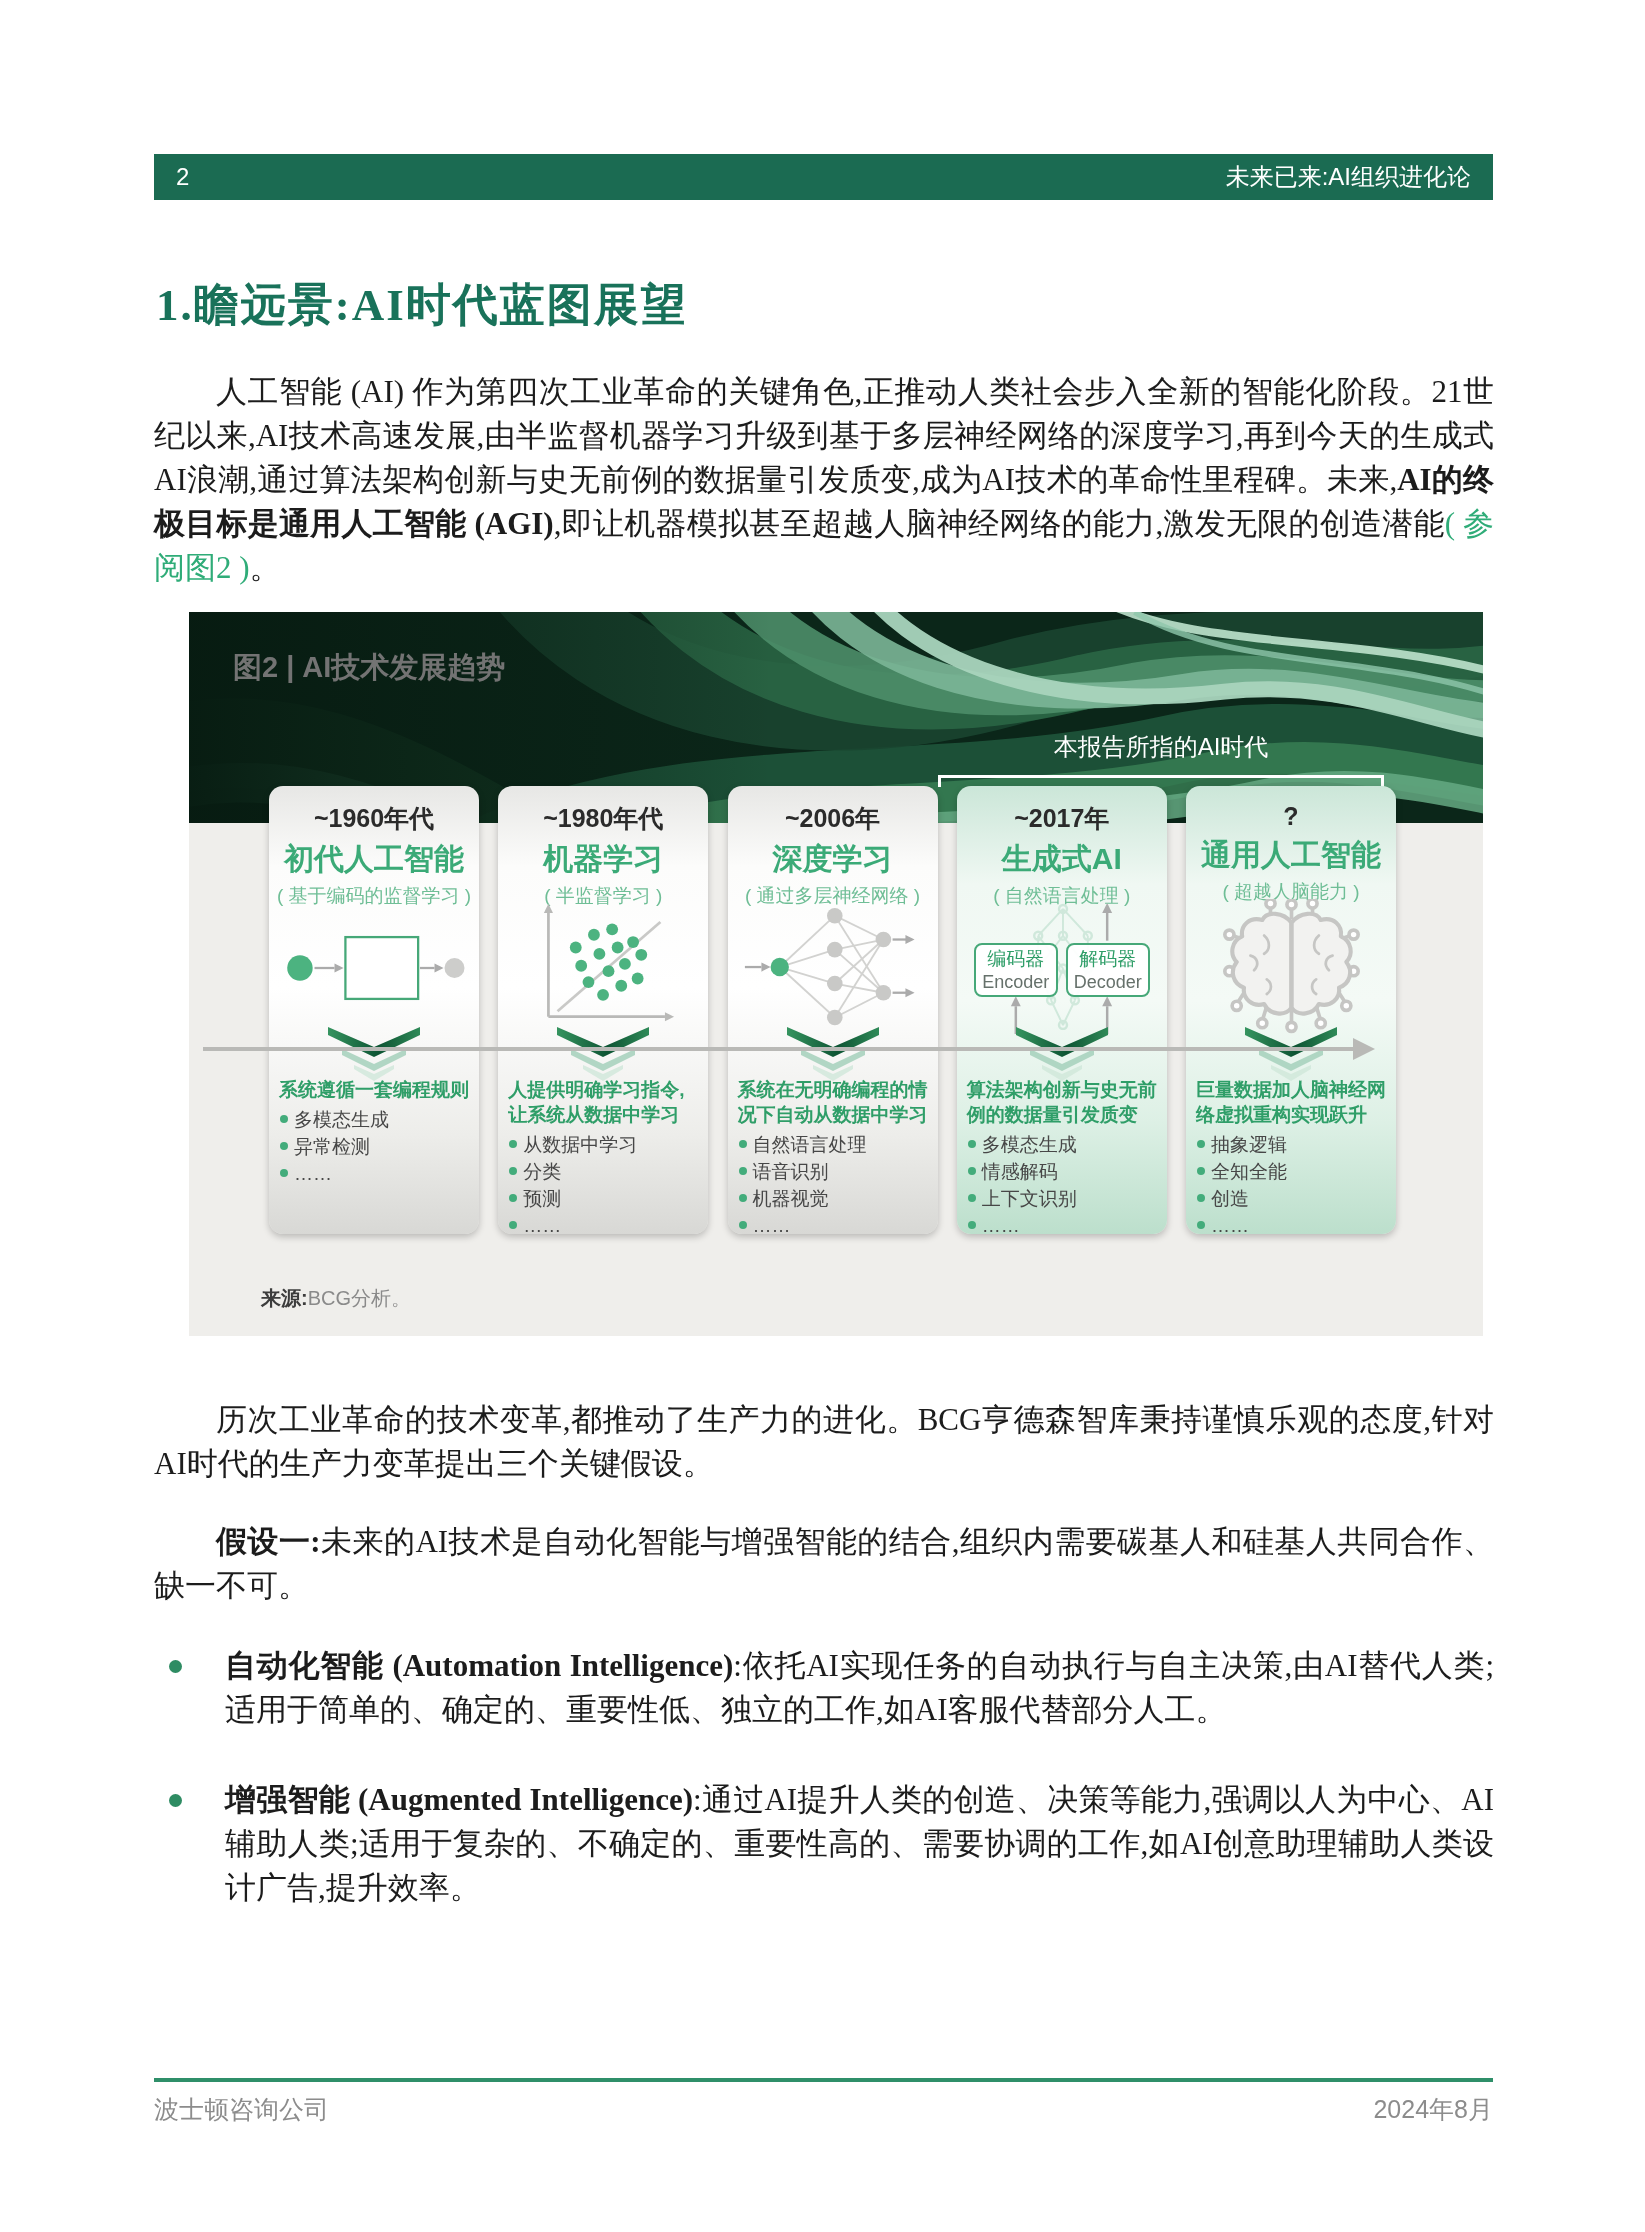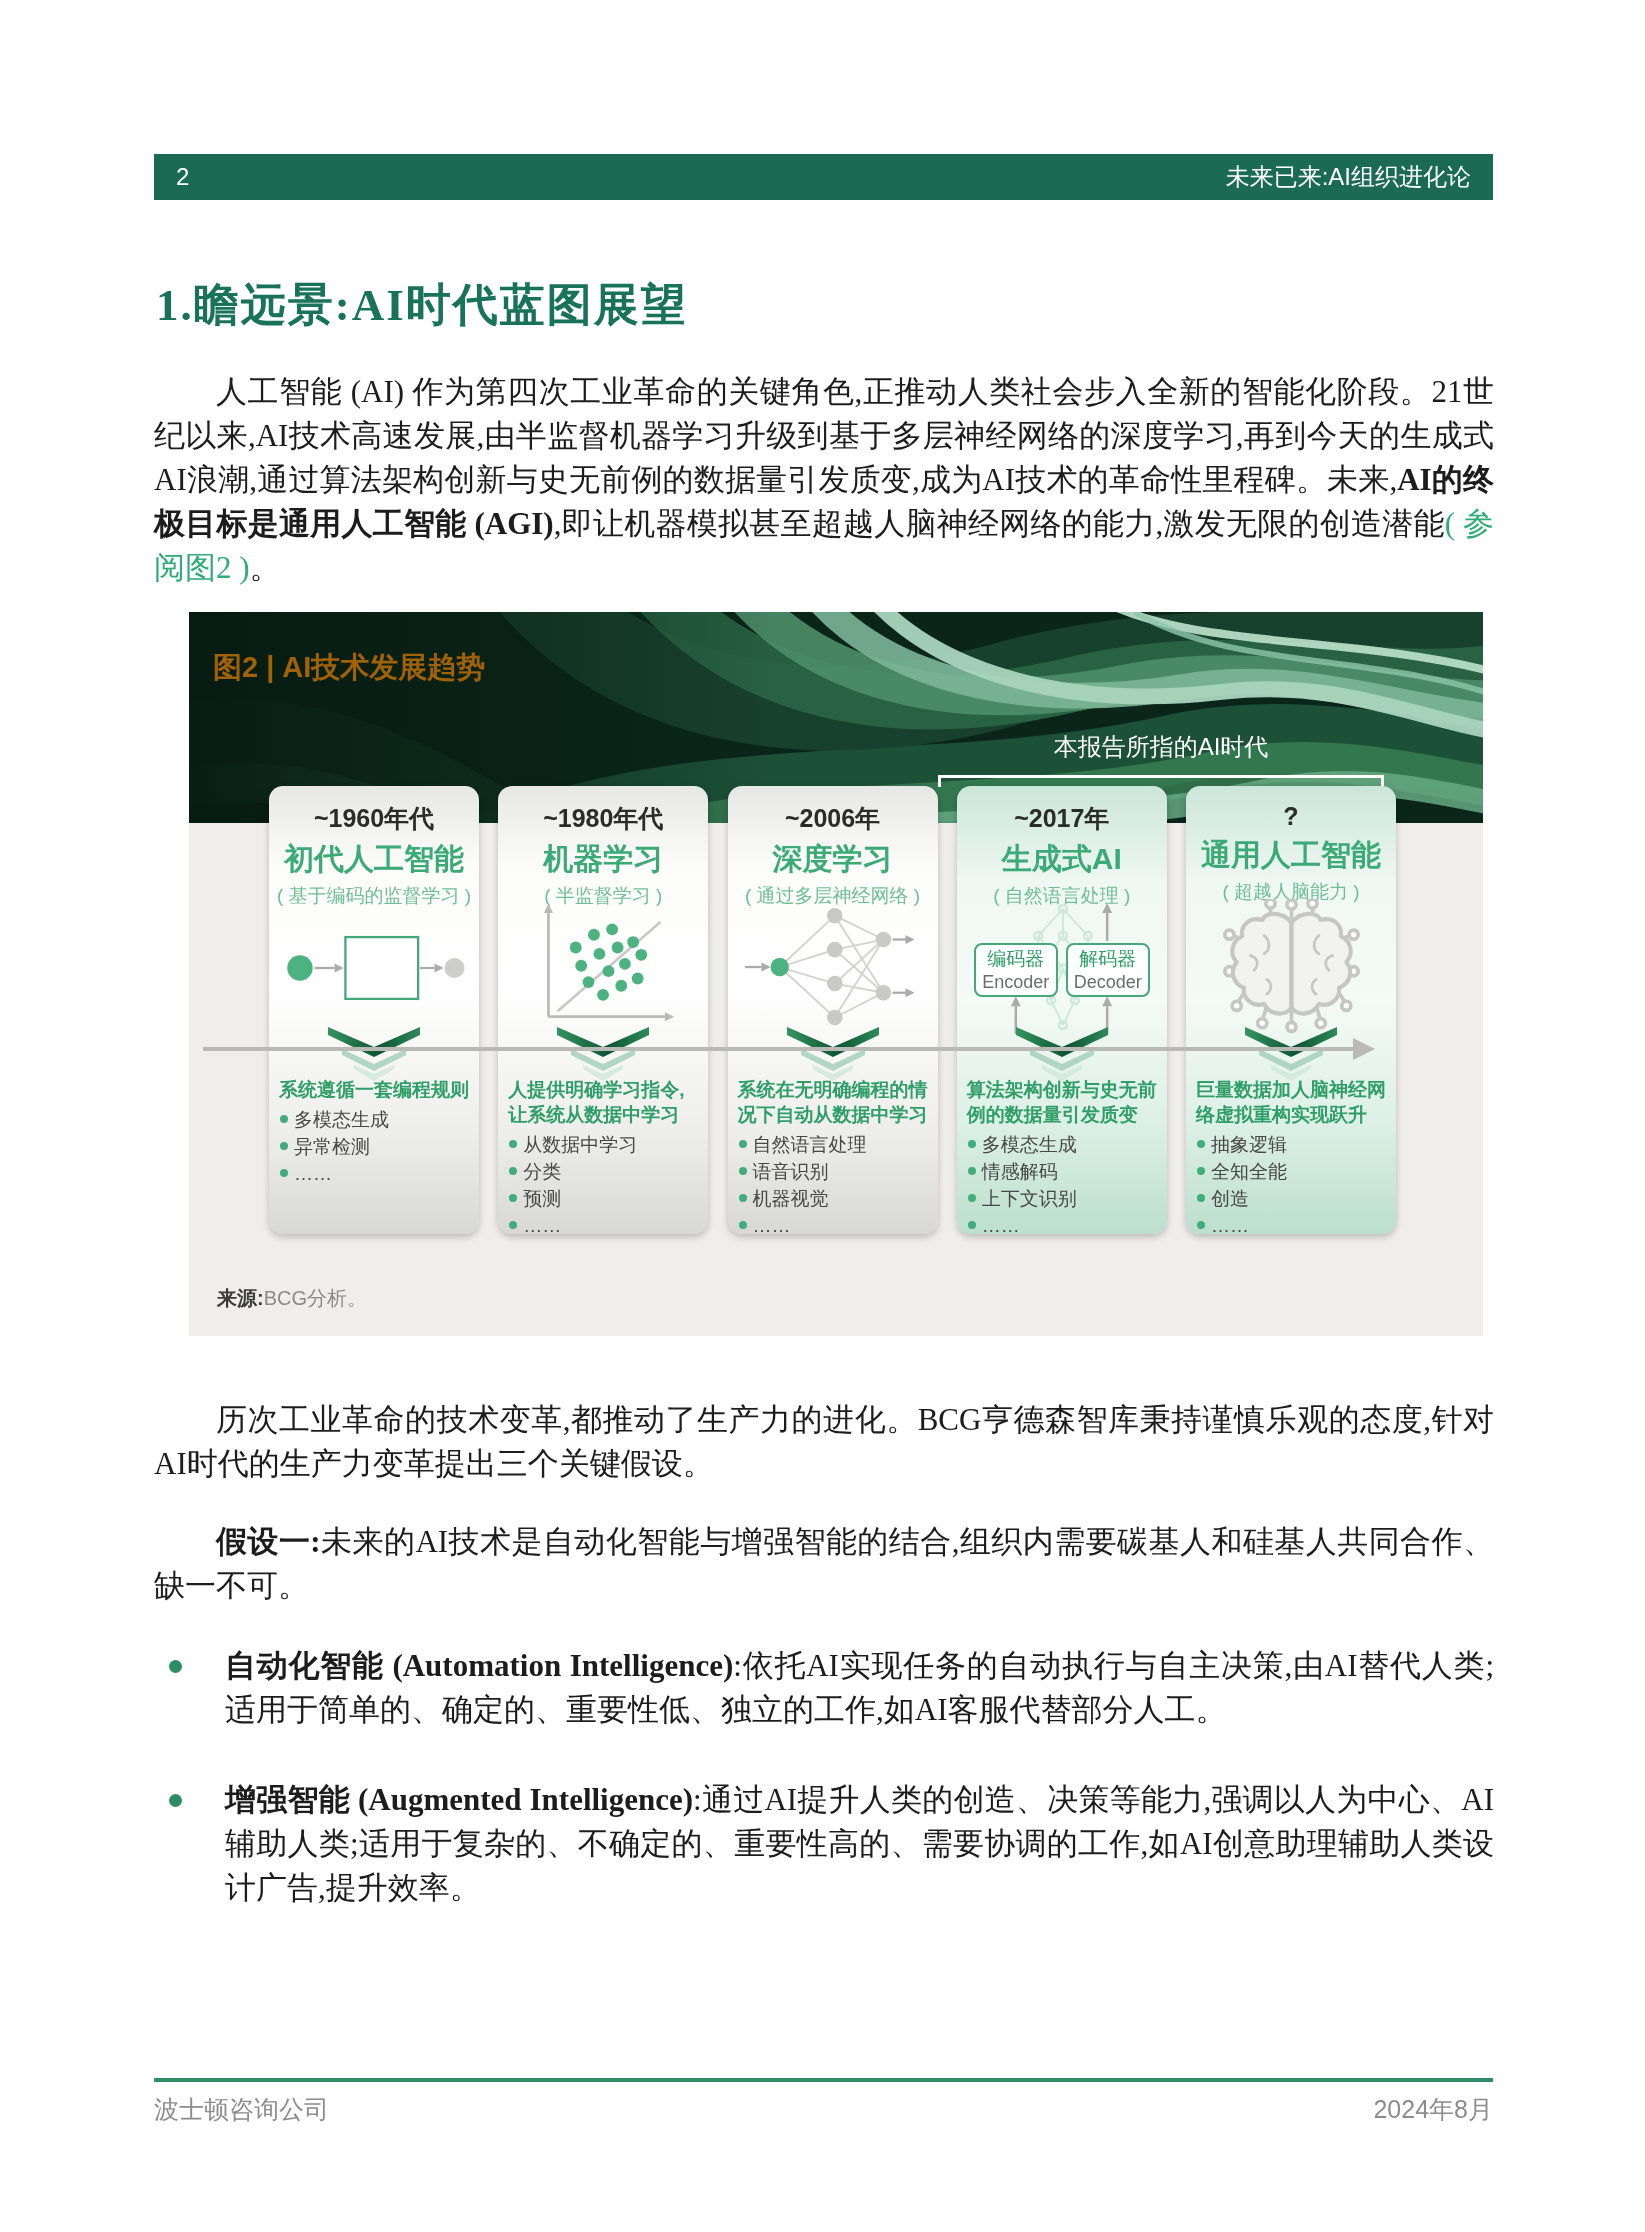--- a/index.html
+++ b/index.html
@@ -24,21 +24,21 @@
   .bullets li{position:relative;padding-left:58px;font-size:31px;line-height:44px;text-align:justify;}
   .bullets li + li{margin-top:46px;}
   .bullets li::before{content:"";position:absolute;left:2px;top:16px;width:13px;height:13px;
     border-radius:50%;background:#2e8c63;}
 
   
   #fig{position:absolute;left:189px;top:612px;width:1294px;height:724px;margin:0;background:#efeeeb;
     font-family:"Liberation Sans","DejaVu Sans",sans-serif;}
   .hero{position:absolute;left:0;top:0;width:1294px;height:211px;overflow:hidden;}
   .hero svg{display:block;}
-  .fig-label{position:absolute;left:24px;top:36px;color:#a16207;font-size:29px;font-weight:bold;z-index:3;}
+  .fig-label{position:absolute;left:44px;top:36px;color:#737373;font-size:29px;font-weight:bold;z-index:3;}
   .era-note{position:absolute;left:749px;top:119px;width:446px;text-align:center;color:#fff;
     font-size:24px;z-index:3;}
   .era-bracket{position:absolute;left:749px;top:163px;width:446px;height:12px;box-sizing:border-box;
     border-top:3px solid #fff;border-left:3px solid #fff;border-right:3px solid #fff;z-index:3;}
 
   .cols{position:absolute;left:80px;top:174px;width:1127px;display:flex;
     justify-content:space-between;z-index:4;}
   .card{position:relative;width:210px;height:448px;border-radius:14px;text-align:center;
     box-shadow:0 3px 7px rgba(0,0,0,.22);
     background:linear-gradient(180deg,#e7e7e5 0%,#fcfcfb 18%,#ffffff 45%,#ededea 78%,#d8d8d5 100%);}
@@ -53,21 +53,21 @@
   .desc-head{font-size:19px;line-height:25px;font-weight:bold;color:#2f9e68;}
   .desc ul{list-style:none;margin:7px 0 0;padding:0;}
   .desc li{position:relative;padding-left:15px;font-size:19px;line-height:21px;margin-bottom:6px;color:#474747;}
   .desc li::before{content:"";position:absolute;left:1px;top:6px;width:8px;height:8px;
     border-radius:50%;background:#43ac7b;}
 
   .timeline{position:absolute;left:14px;top:435px;width:1152px;height:4px;background:#b9b9b6;z-index:5;}
   .timeline-head{position:absolute;left:1164px;top:426px;width:0;height:0;z-index:5;
     border-left:22px solid #b9b9b6;border-top:11px solid transparent;border-bottom:11px solid transparent;}
   .source{position:absolute;left:28px;top:673px;font-size:20px;color:#8a8a8a;}
-  .source b{color:#3c3c3c;}
+  .source b{color:#3c3c3c;margin-left:44px;}
 
   
   .ed-wrap{position:relative;width:190px;height:141px;}
   .ed-watermark{position:absolute;left:56px;top:4px;opacity:.2;}
   .ed-arrows{position:absolute;left:0;top:0;}
   .ed-box{position:absolute;top:46px;width:84px;box-sizing:border-box;border:2px solid #46a878;
     background:rgba(255,255,255,.93);padding:2px 0;border-radius:8px;}
   .ed-zh{display:block;font-size:19px;color:#2f9e68;line-height:24px;}
   .ed-en{display:block;font-size:18px;color:#66716b;line-height:22px;}
 

